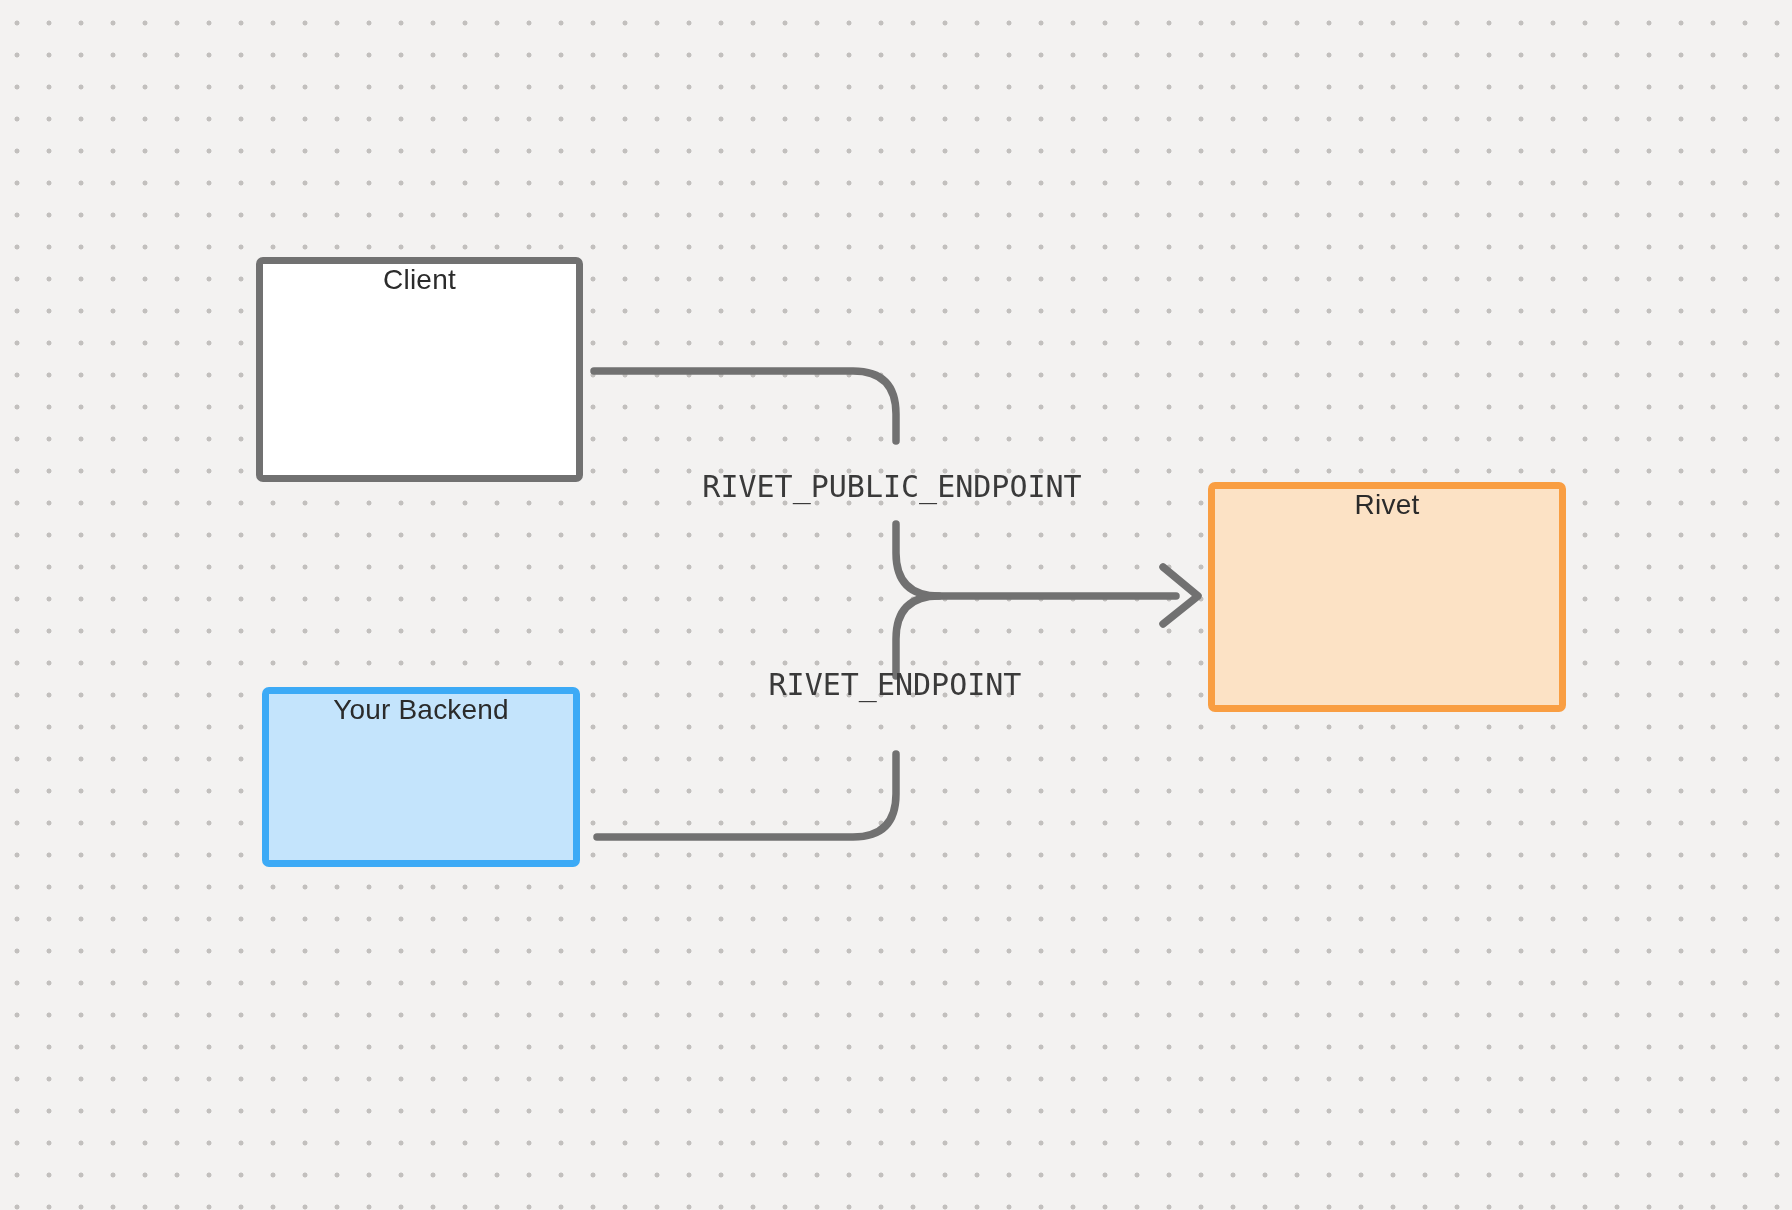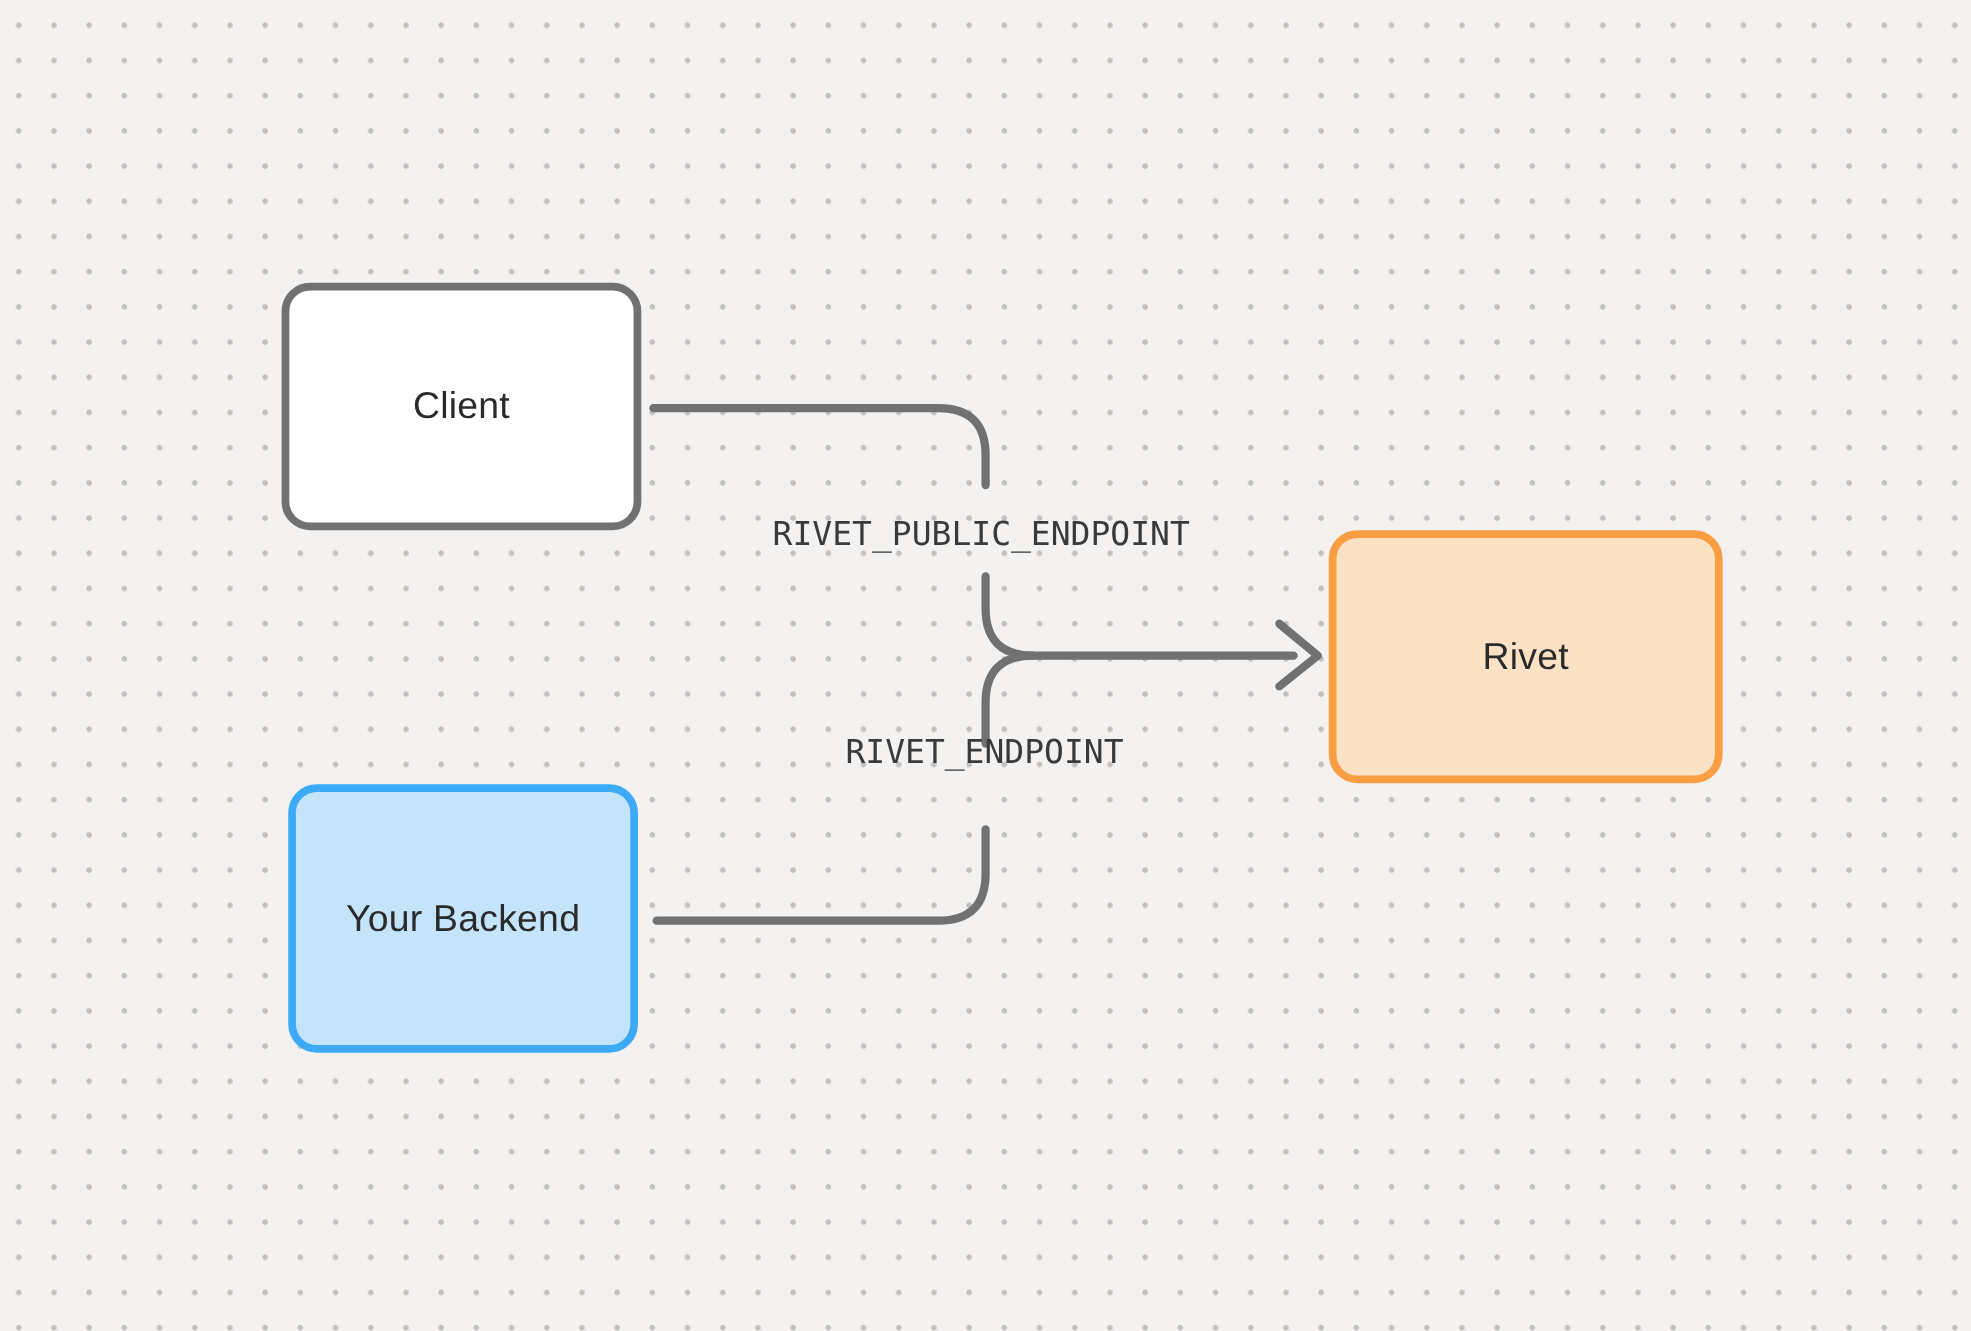--- a/index.html
+++ b/index.html
@@ -21,42 +21,41 @@
     position: absolute;
     left: 0;
     top: 0;
     width: 1792px;
     height: 1210px;
     display: block;
   }
   .node {
     position: absolute;
     box-sizing: border-box;
-    border-radius: 26px;
+    border-radius: 7px;
     border: 7.5px solid #717171;
     display: flex;
-    align-items: center;
     justify-content: center;
-    font-size: 34px;
+    font-size: 28px;
     color: #2b2b2b;
     letter-spacing: 0.2px;
   }
   .node-client {
     left: 256px;
     top: 257px;
     width: 327px;
     height: 225px;
     background: #ffffff;
     border-color: #717171;
   }
   .node-backend {
     left: 262px;
-    top: 713px;
+    top: 687px;
     width: 318px;
-    height: 244px;
+    height: 180px;
     background: #c4e4fc;
     border-color: #3caaf6;
   }
   .node-rivet {
     left: 1208px;
     top: 482px;
     width: 358px;
     height: 230px;
     background: #fce2c5;
     border-color: #f99e42;

